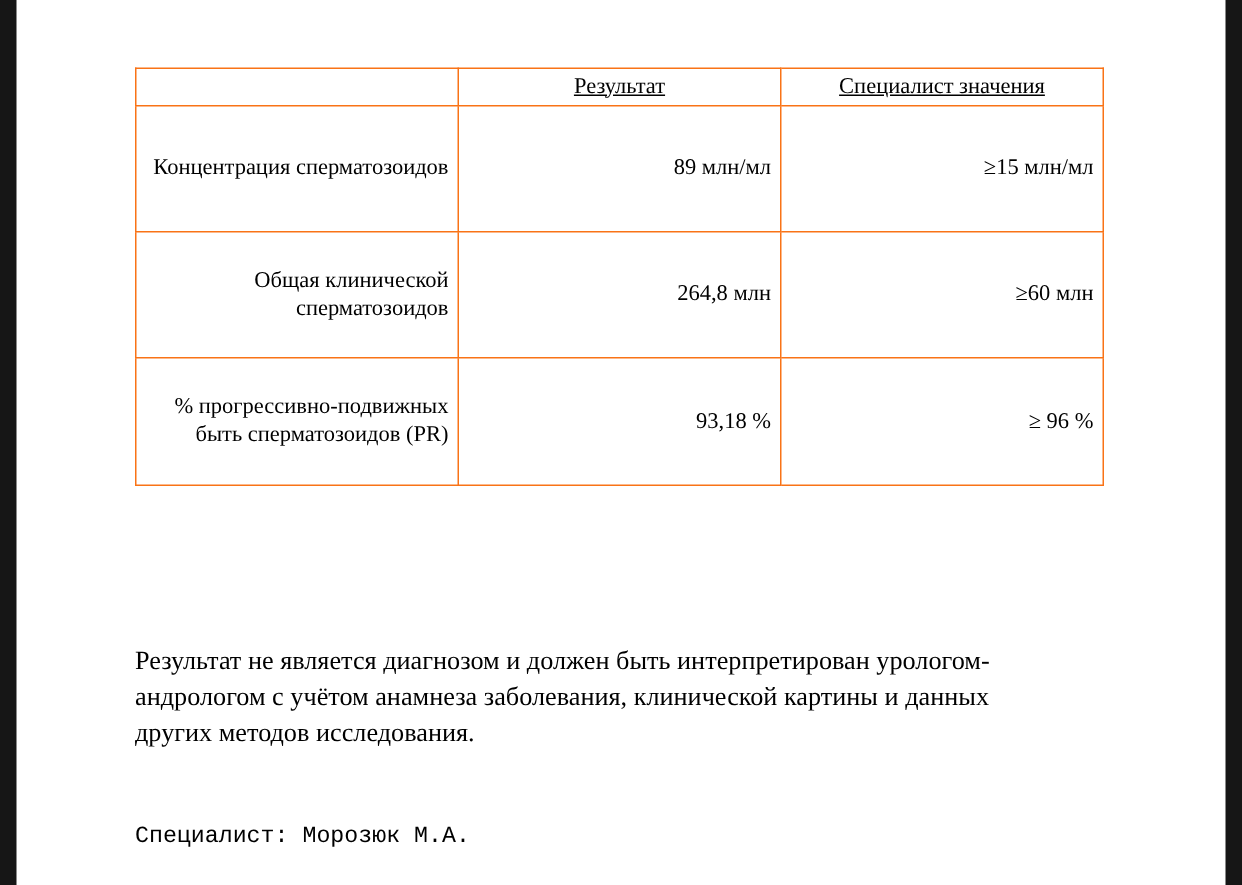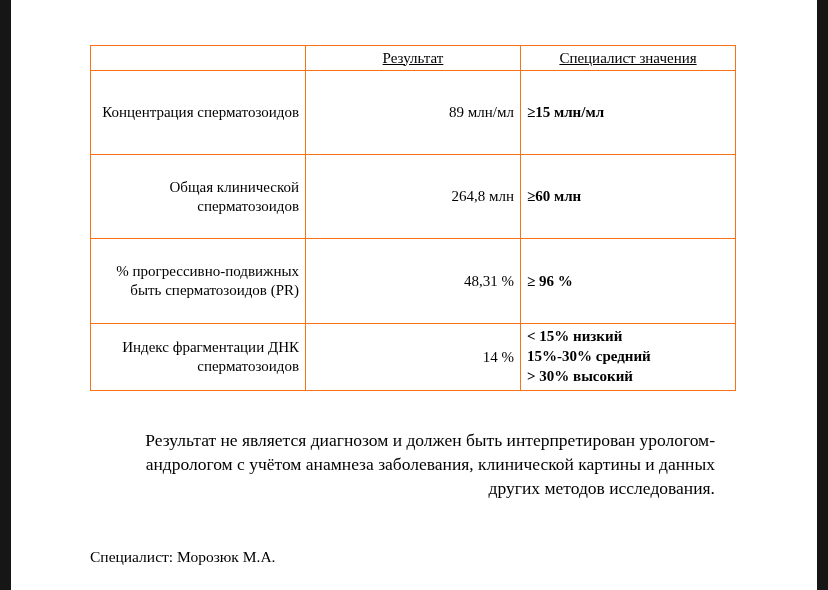--- a/index.html
+++ b/index.html
@@ -66,43 +66,43 @@
 
   td.name {
     text-align: right;
     padding-left: 8px;
     line-height: 1.25;
   }
   td.res {
     text-align: right;
   }
   td.ref {
-    text-align: left;
-    font-weight: bold;
+    text-align: right;
+    font-weight: normal;
   }
   td.ref .ref-line {
     line-height: 1.32;
   }
 
   .disclaimer {
     position: absolute;
     left: 90px;
     top: 428px;
     width: 625px;
     margin: 0;
     font-size: 17.5px;
     line-height: 1.38;
-    text-align: right;
   }
   .specialist {
     position: absolute;
     left: 90px;
     top: 548px;
     margin: 0;
     font-size: 15.5px;
+    font-family: Liberation Mono, monospace;
   }
 </style>
 </head>
 <body>
 
 <div class="page-content">
 
   <div class="edge-bar left"></div>
   <div class="edge-bar right"></div>
 
@@ -129,31 +129,22 @@
         <td class="res">89 млн/мл</td>
         <td class="ref">≥15 млн/мл</td>
       </tr>
       <tr class="r2">
         <td class="name">Общая клинической сперматозоидов</td>
         <td class="res">264,8 млн</td>
         <td class="ref">≥60 млн</td>
       </tr>
       <tr class="r3">
         <td class="name">% прогрессивно-подвижных быть сперматозоидов (PR)</td>
-        <td class="res">48,31 %</td>
+        <td class="res">93,18 %</td>
         <td class="ref">≥ 96 %</td>
-      </tr>
-      <tr class="r4">
-        <td class="name">Индекс фрагментации ДНК сперматозоидов</td>
-        <td class="res">14 %</td>
-        <td class="ref">
-          <div class="ref-line">&lt; 15% низкий</div>
-          <div class="ref-line">15%-30% средний</div>
-          <div class="ref-line">&gt; 30% высокий</div>
-        </td>
       </tr>
     </tbody>
   </table>
 
   <p class="disclaimer">Результат не является диагнозом и должен быть интерпретирован урологом-андрологом с учётом анамнеза заболевания, клинической картины и данных других методов исследования.</p>
 
   <p class="specialist">Специалист: Морозюк М.А.</p>
 
 </div>
 

